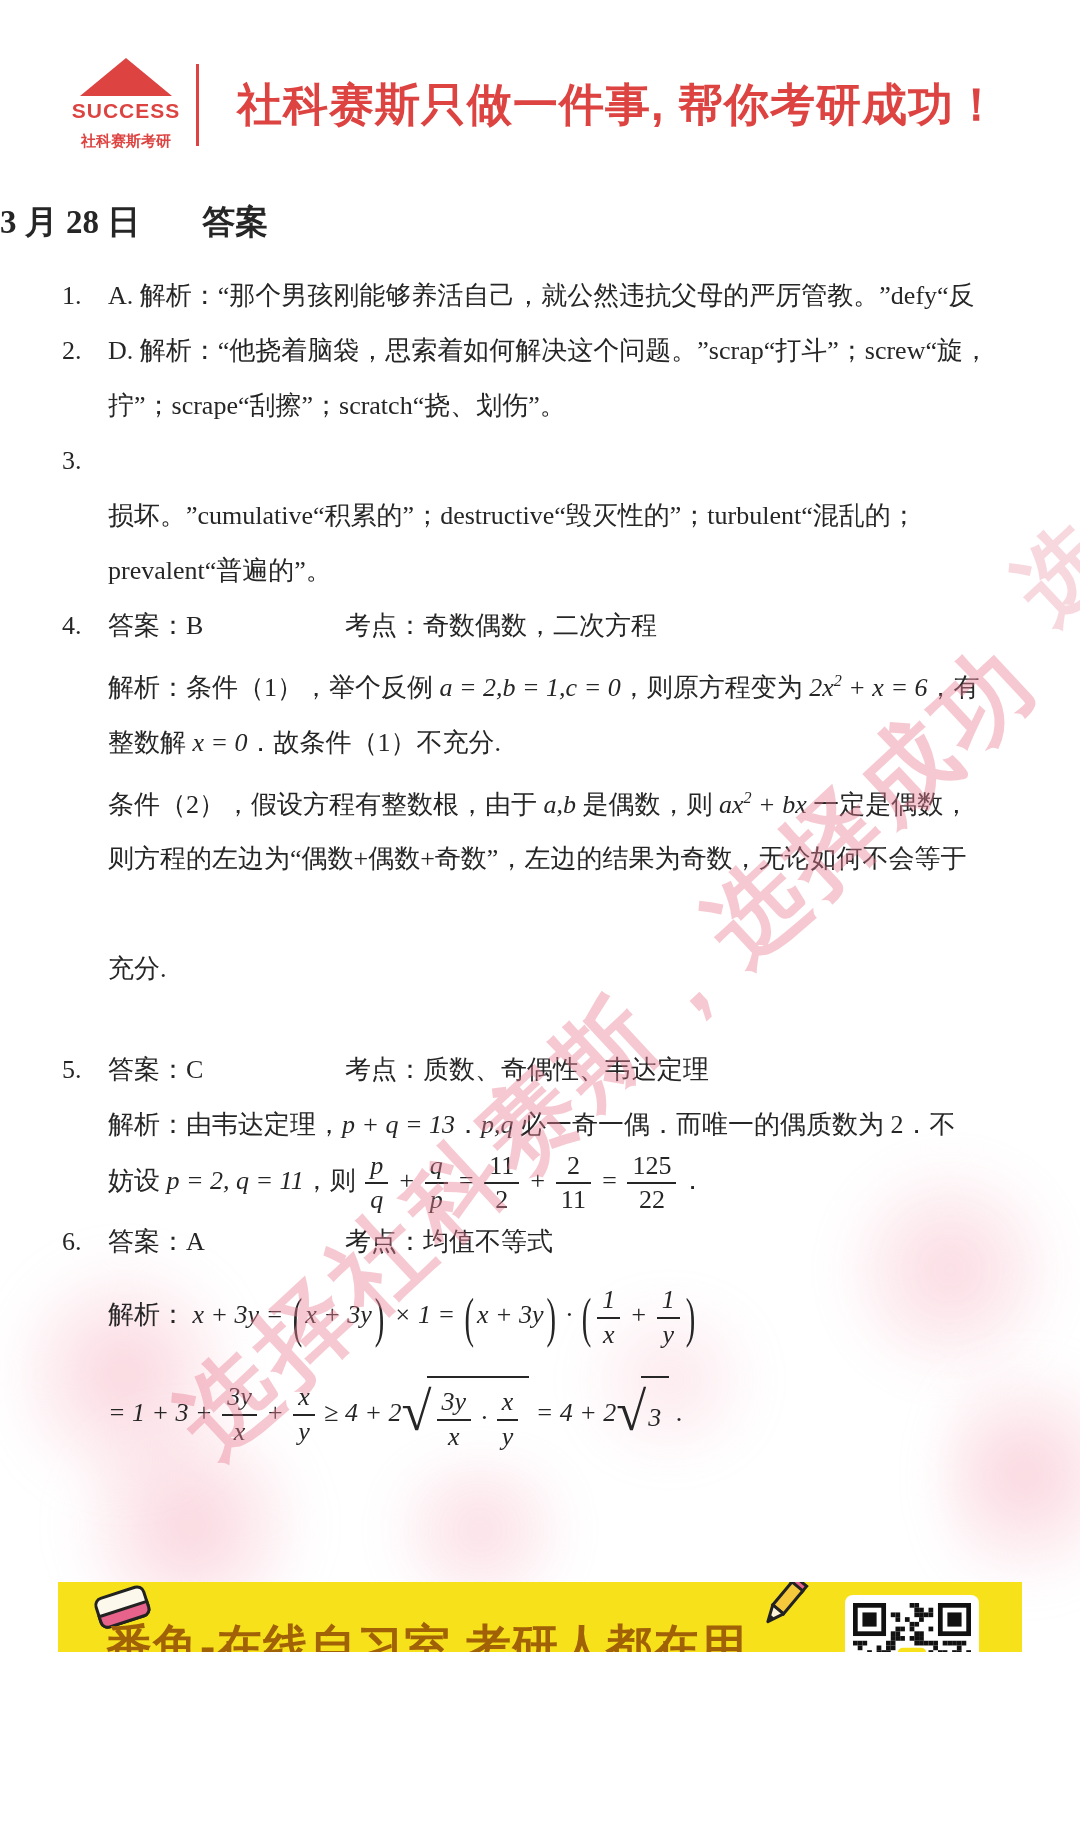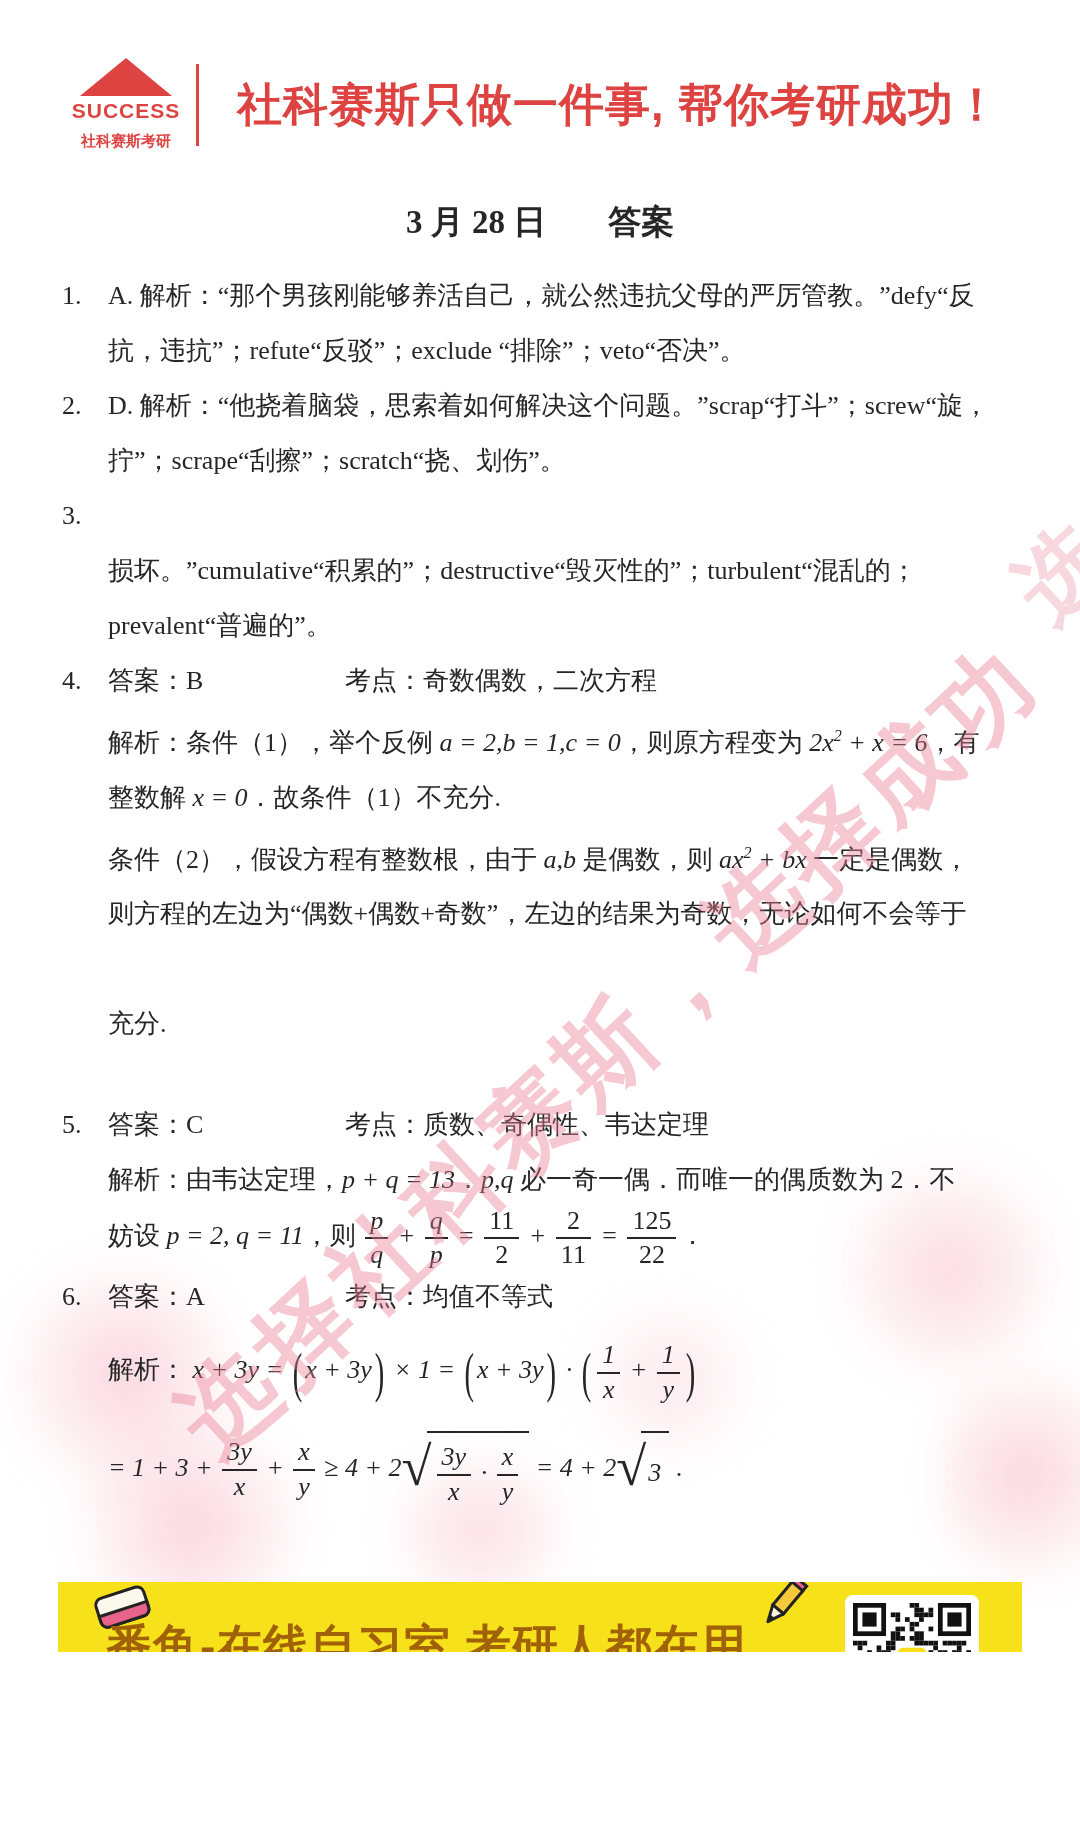--- a/index.html
+++ b/index.html
@@ -17,21 +17,21 @@
             border-right:46px solid transparent;border-bottom:38px solid var(--red);}
   .logo-word{font-family:"Liberation Sans","DejaVu Sans",sans-serif;font-weight:800;
              font-size:21px;color:var(--red);letter-spacing:1px;margin-top:3px;}
   .logo-sub{font-family:"Liberation Sans","DejaVu Sans",sans-serif;font-weight:700;
             font-size:15px;color:var(--red);margin-top:9px;}
   .hdr-divider{width:3px;height:82px;background:var(--red);margin:0 18px 0 14px;flex:none;}
   .slogan{font-family:"Liberation Sans","DejaVu Sans",sans-serif;font-weight:900;
           font-size:45px;color:var(--red);letter-spacing:1px;white-space:nowrap;margin-left:20px;}
 
   
-  .doc-title{position:absolute;top:200px;left:0;width:100%;text-align:center;
+  .doc-title{position:absolute;top:200px;left:0;width:100%;
              font-size:33px;font-weight:700;z-index:2;}
   .title-label{margin-left:62px;}
 
   
   .content{position:absolute;top:268px;left:62px;right:40px;font-size:26px;
            line-height:55px;z-index:2;}
   .item{display:flex;}
   .inum{width:46px;flex:none;}
   .ibody{flex:1;}
   .item5{margin-top:46px;}
@@ -104,21 +104,21 @@
   </div>
 
   <div class="doc-title">
     <span>3 月 28 日</span><span class="title-label">答案</span>
   </div>
 
   <div id="items" class="content">
       <div class="item item1">
         <div class="inum">1.</div>
         <div class="ibody">
-          <div class="para"><span class="t">A. 解析：“那个男孩刚能够养活自己，就公然违抗父母的严厉管教。”defy“反</span><br><span class="t">抗，违抗”；refute“反驳”；exclude “排除”；veto“否决”。</span></div>
+          <div class="para"><span class="t">A. 解析：“那个男孩刚能够养活自己，就公然违抗父母的严厉管教。”defy“反</span><br></div>
         </div>
       </div>
       <div class="item item2">
         <div class="inum">2.</div>
         <div class="ibody">
           <div class="para"><span class="t">D. 解析：“他挠着脑袋，思索着如何解决这个问题。”scrap“打斗”；screw“旋，</span><br><span class="t">拧”；scrape“刮擦”；scratch“挠、划伤”。</span></div>
         </div>
       </div>
       <div class="item item3">
         <div class="inum">3.</div>

